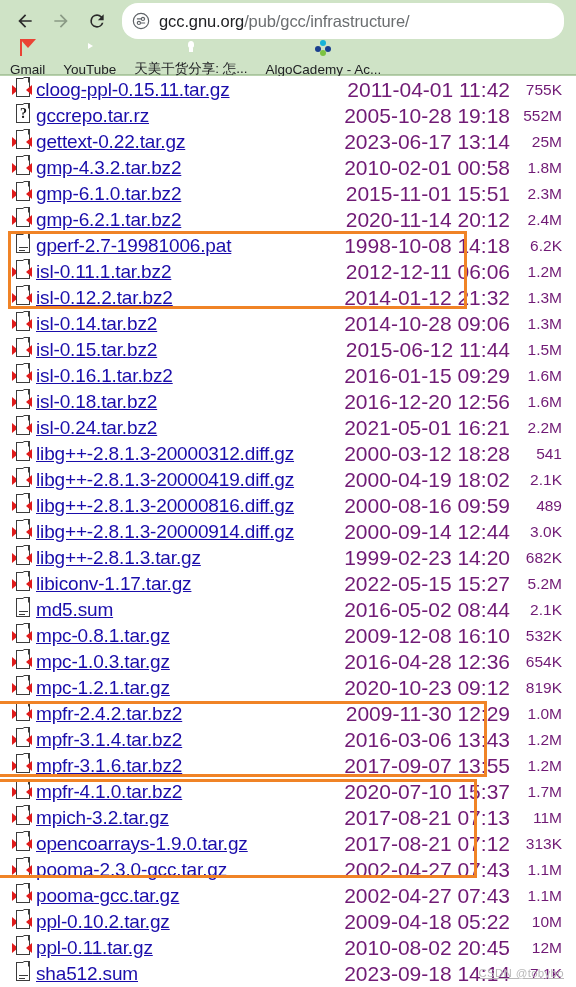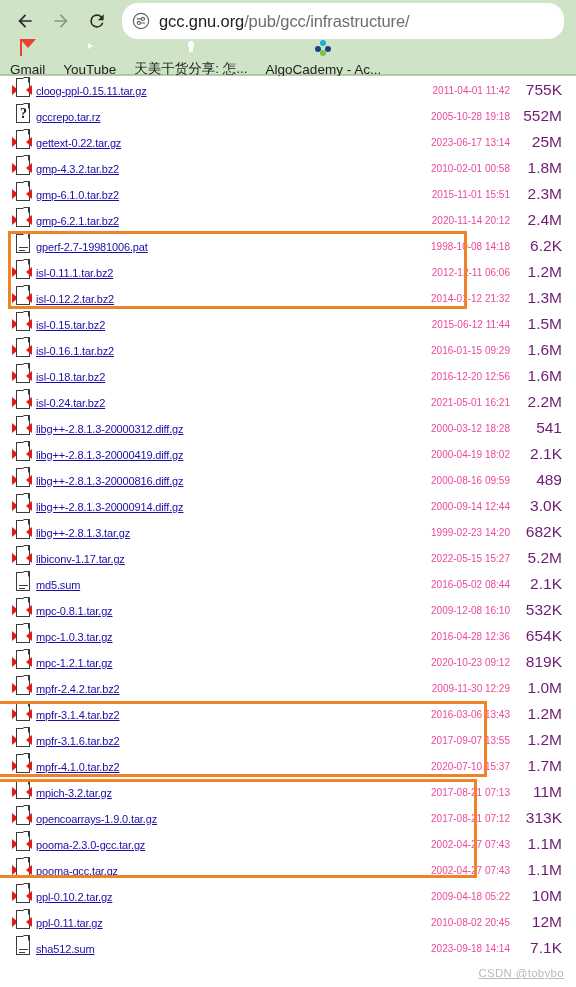--- a/index.html
+++ b/index.html
@@ -84,25 +84,25 @@
   }
   #file-list {
     width: 100%;
     border-collapse: collapse;
     font-size: 15.5px;
   }
   #file-list tr { height: 26px; }
   td { padding: 0; vertical-align: middle; white-space: nowrap; }
   td.c-icon { width: 32px; padding-left: 12px; }
   td.c-name { padding-left: 4px; }
-  td.c-date { text-align: right; padding-right: 6px; font-size: 10px; color: #ec4899; }
+  td.c-date { text-align: right; padding-right: 6px; font-size: 21px; color: #701a75; }
   td.c-size { text-align: right; padding-right: 14px; width: 60px; font-size: 15.5px; color: #701a75; }
   a.flink {
     color: #1a0dab;
-    font-size: 11px;
+    font-size: 19px;
     letter-spacing: -0.15px;
   }
 
   
   .ficon { position: relative; width: 20px; height: 22px; display:inline-block; }
   .ficon .sheet {
     position: absolute; left: 4px; top: 1px;
     width: 14px; height: 19px;
     background: #fff;
     border: 1.4px solid #3b3b3b;
@@ -318,20 +318,26 @@
           <td class="c-size">1.2M</td>
         </tr>
         <tr>
           <td class="c-icon"><span class="ficon compressed"><span class="arrL"></span><span class="sheet"></span><span class="fold"></span><span class="fold2"></span><span class="arrR"></span></span></td>
           <td class="c-name"><a class="flink" href="#">isl-0.12.2.tar.bz2</a></td>
           <td class="c-date">2014-01-12 21:32</td>
           <td class="c-size">1.3M</td>
         </tr>
         <tr>
           <td class="c-icon"><span class="ficon compressed"><span class="arrL"></span><span class="sheet"></span><span class="fold"></span><span class="fold2"></span><span class="arrR"></span></span></td>
+          <td class="c-name"><a class="flink" href="#">isl-0.14.tar.bz2</a></td>
+          <td class="c-date">2014-10-28 09:06</td>
+          <td class="c-size">1.3M</td>
+        </tr>
+        <tr>
+          <td class="c-icon"><span class="ficon compressed"><span class="arrL"></span><span class="sheet"></span><span class="fold"></span><span class="fold2"></span><span class="arrR"></span></span></td>
           <td class="c-name"><a class="flink" href="#">isl-0.15.tar.bz2</a></td>
           <td class="c-date">2015-06-12 11:44</td>
           <td class="c-size">1.5M</td>
         </tr>
         <tr>
           <td class="c-icon"><span class="ficon compressed"><span class="arrL"></span><span class="sheet"></span><span class="fold"></span><span class="fold2"></span><span class="arrR"></span></span></td>
           <td class="c-name"><a class="flink" href="#">isl-0.16.1.tar.bz2</a></td>
           <td class="c-date">2016-01-15 09:29</td>
           <td class="c-size">1.6M</td>
         </tr>

